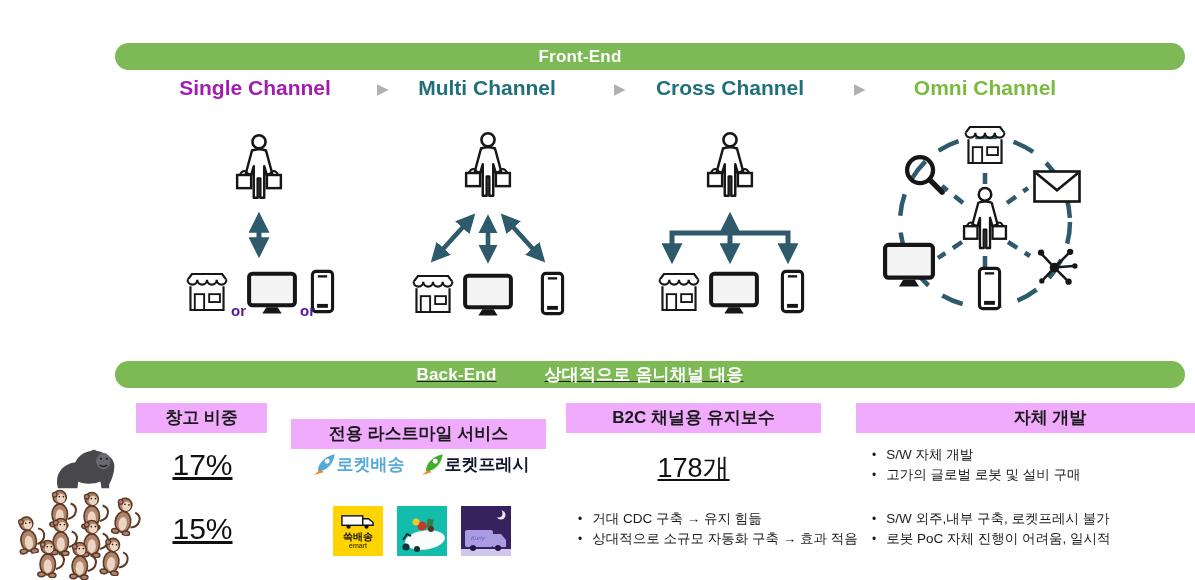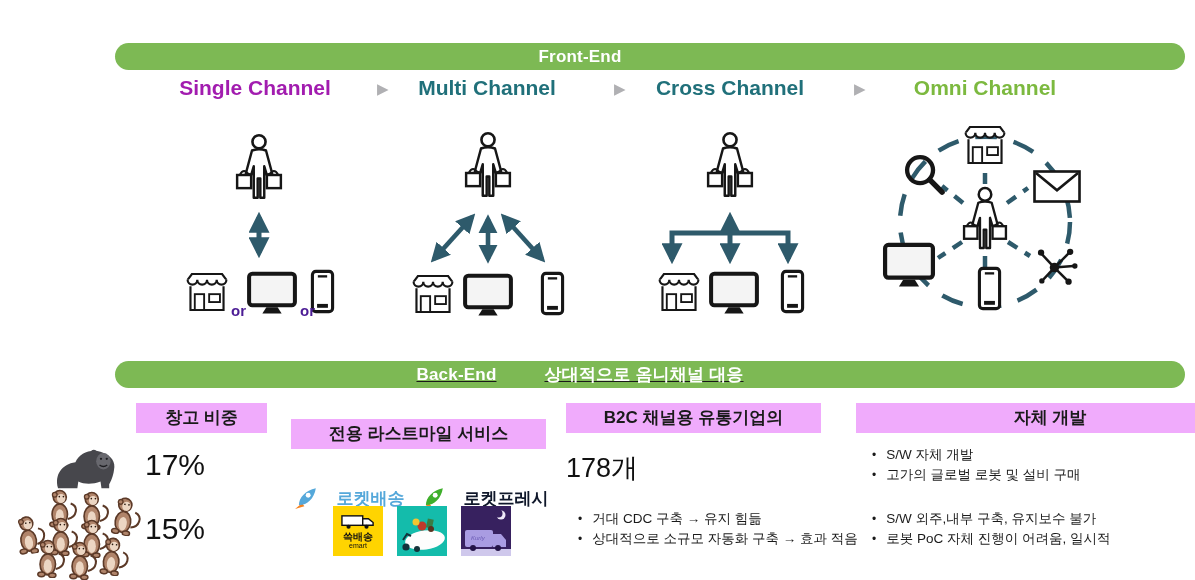--- a/index.html
+++ b/index.html
@@ -12,27 +12,27 @@
           gap:48px;padding-right:140px;box-sizing:border-box;}
   .banner span{color:#fff;font-weight:bold;font-size:17px;letter-spacing:.2px;white-space:nowrap;}
   
   .ch-title{position:absolute;top:76px;width:210px;text-align:center;font-size:21px;font-weight:bold;white-space:nowrap;}
   .ch-single{color:#a21caf;} .ch-teal{color:#20707a;} .ch-omni{color:#7cb93f;}
   .ch-arrow{position:absolute;top:80px;font-size:15px;color:#b0b0b3;}
   .or-label{position:absolute;font-weight:bold;font-size:15px;color:#4c1d95;margin-top:24px;}
   
   .col-header{position:absolute;top:403px;height:30px;line-height:30px;background:#f0abfc;
               text-align:center;font-weight:bold;font-size:17px;white-space:nowrap;}
-  .big-num{position:absolute;font-size:30px;color:#111;white-space:nowrap;}
+  .big-num{position:absolute;font-size:30px;color:#111;text-align:center;white-space:nowrap;text-decoration:underline;}
   .bullets{position:absolute;font-size:13.5px;color:#1a1a1a;}
   .bullet-row{display:flex;gap:10px;line-height:20px;white-space:nowrap;}
   .bullet-dot{font-size:12px;line-height:20px;}
   .rockets{position:absolute;left:296px;top:452px;width:250px;display:flex;justify-content:center;
            align-items:center;gap:16px;}
-  .rocket-item{display:flex;align-items:center;gap:19px;margin-top:34px;}
+  .rocket-item{display:flex;align-items:center;gap:0;}
   .rocket-item span{font-weight:bold;font-size:17px;white-space:nowrap;}
   .lbl-blue{color:#55a8da;} .lbl-green{color:#0f172a;}
   .tiles{position:absolute;left:333px;top:506px;display:flex;gap:14px;}
   .tile{width:50px;height:50px;position:relative;overflow:hidden;}
   .tile-ssg{background:#ffd400;display:flex;flex-direction:column;align-items:center;justify-content:center;}
   .tile-ssg .t-label{font-weight:bold;font-size:10px;color:#111;line-height:11px;}
   .tile-ssg .t-sub{font-size:7px;color:#111;line-height:8px;}
   .monkeys{position:absolute;left:14px;top:488px;width:140px;height:86px;}
   .monkeys svg{position:absolute;}
 </style>
@@ -195,21 +195,21 @@
     <use href="#sym-network" x="156" y="128" width="44" height="44"></use>
   </svg>
 
   <div class="banner" style="top:361px;text-decoration:underline;">
     <span>Back-End</span>
     <span>상대적으로 옴니채널 대응</span>
   </div>
 
   <div class="col-header" style="left:136px;width:131px;">창고 비중</div>
   <div class="col-header" style="left:291px;width:255px;margin-top:16px;">전용 라스트마일 서비스</div>
-  <div class="col-header" style="left:566px;width:255px;">B2C 채널용 유통기업의</div>
+  <div class="col-header" style="left:566px;width:255px;">B2C 채널용 유지보수</div>
   <div class="col-header" style="left:856px;width:388px;">자체 개발</div>
 
   <svg class="abs" style="left:52px;top:440px;" width="70" height="54" viewBox="0 0 72 56">
       <use href="#sym-gorilla"></use>
     </svg>
   <div class="big-num" style="left:145px;top:448px;width:115px;">17%</div>
   <div class="monkeys">
     <svg style="left:32px;top:0;" width="33" height="40" viewBox="0 0 36 44">
         <use href="#sym-monkey"></use>
       </svg>
@@ -311,21 +311,21 @@
         <span>S/W 자체 개발</span>
       </div>
     <div class="bullet-row">
         <span class="bullet-dot">•</span>
         <span>고가의 글로벌 로봇 및 설비 구매</span>
       </div>
   </div>
   <div class="bullets" style="left:872px;top:509px;">
     <div class="bullet-row">
         <span class="bullet-dot">•</span>
-        <span>S/W 외주,내부 구축, 유지보수 불가</span>
+        <span>S/W 외주,내부 구축, 로켓프레시 불가</span>
       </div>
     <div class="bullet-row">
         <span class="bullet-dot">•</span>
         <span>로봇 PoC 자체 진행이 어려움, 일시적</span>
       </div>
   </div>
 
 </div>
 
 </body></html>

